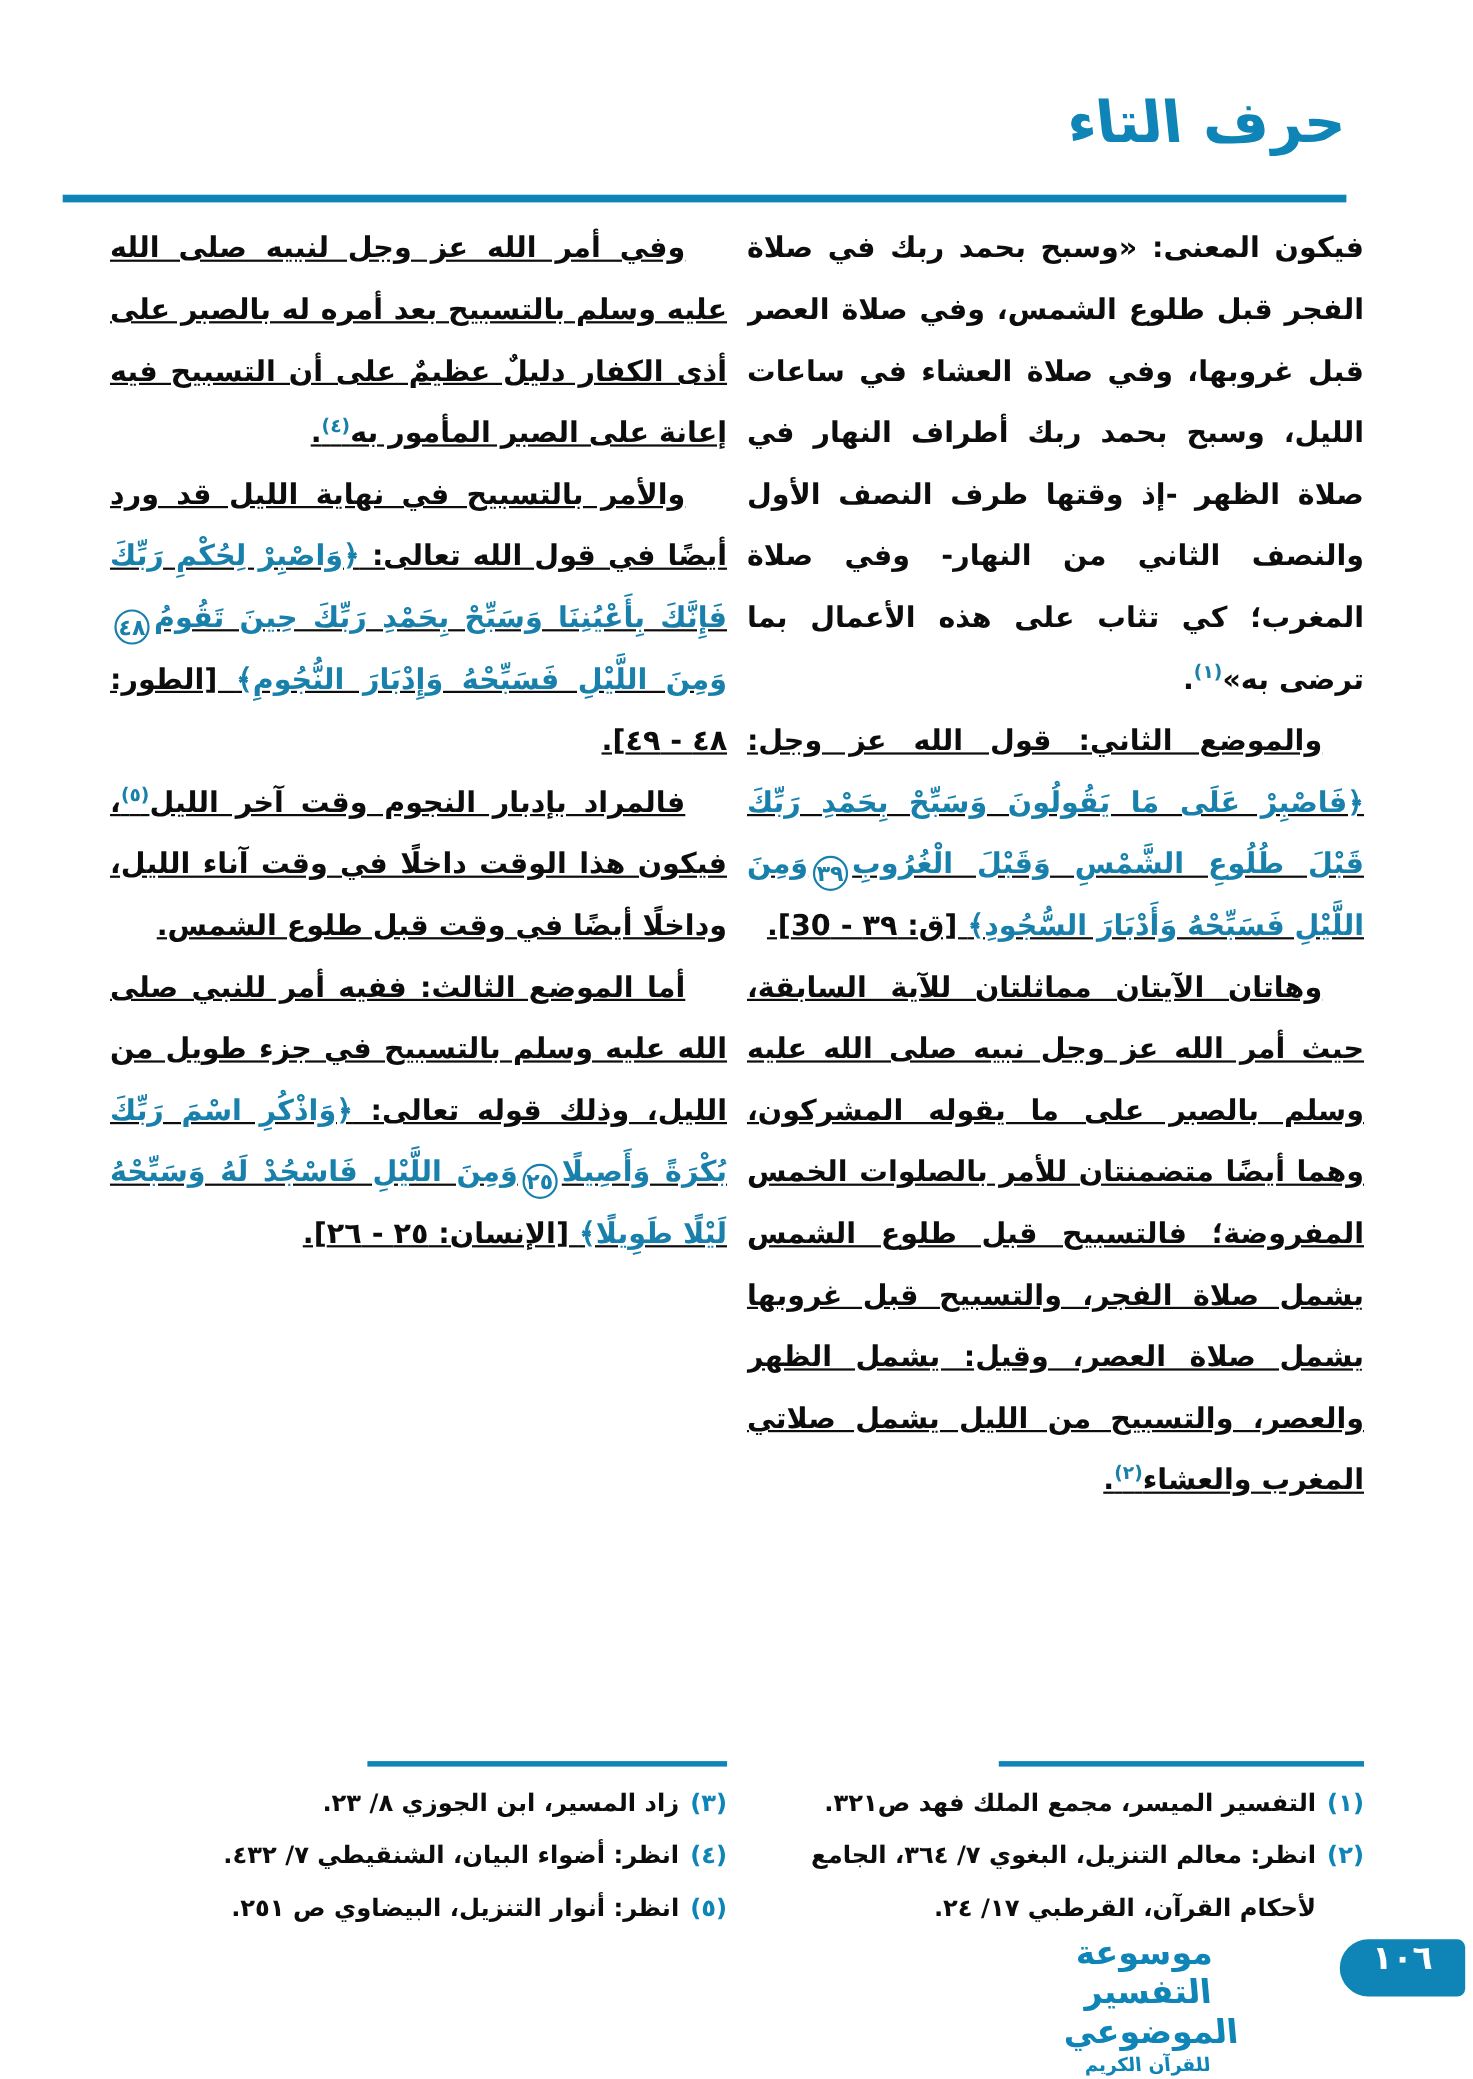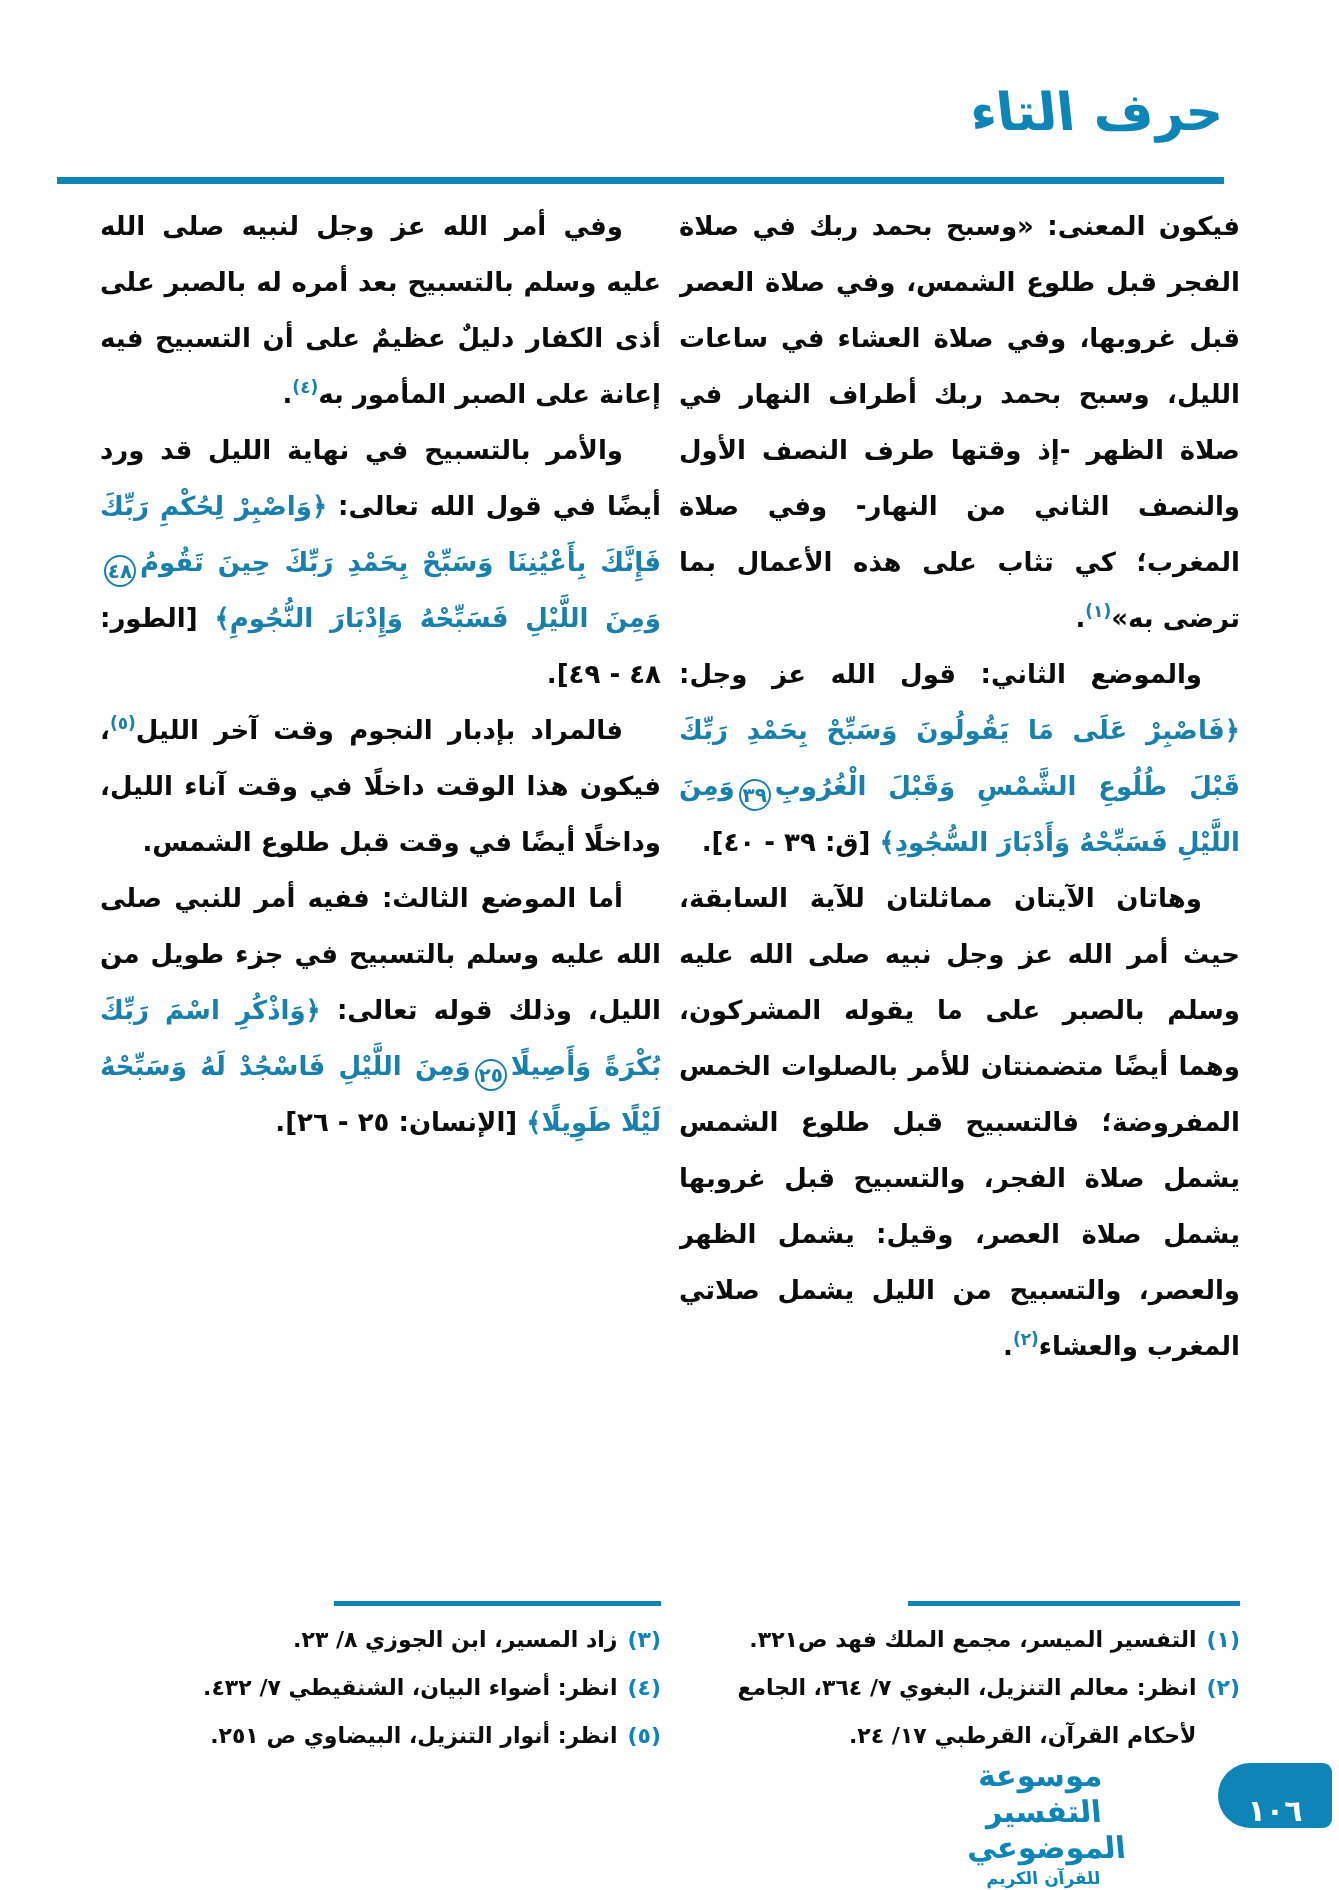--- a/index.html
+++ b/index.html
@@ -28,21 +28,21 @@
   .columns{
     position:absolute;top:198px;left:100px;right:99px;height:1398px;
     display:flex;gap:18px;overflow:hidden;
   }
   .col{flex:1;overflow:hidden;}
   .body-par{
     margin:0;
     font-size:26px;line-height:56px;font-weight:700;
     text-align:justify;
   }
-  .body-par.indent{text-indent:38px;}
+  .body-par.indent{text-indent:38px;text-decoration:underline;}
   .quran{color:var(--quran);font-weight:700;}
   .fnref{
     color:var(--quran);font-size:17px;font-weight:700;
     vertical-align:super;line-height:0;
   }
   .ayah-num{
     display:inline-block;box-sizing:border-box;
     min-width:32px;height:32px;margin:0 4px;
     border:2px solid var(--quran);border-radius:50%;
     color:var(--quran);font-size:20px;font-weight:700;
@@ -72,41 +72,41 @@
   }
   .logo-line1{
     font-size:30px;font-weight:bold;line-height:36px;
     transform:skewX(5deg);letter-spacing:-1px;
   }
   .logo-line2{
     font-size:17px;font-weight:bold;line-height:24px;
     transform:skewX(5deg);
   }
   .page-tab{
-    position:absolute;left:1218px;top:1763px;width:114px;height:65px;
+    position:absolute;left:1218px;top:1763px;width:114px;height:52px;
     background:var(--accent);
     border-radius:36px 10px 10px 36px;
-    display:flex;align-items:flex-end;justify-content:center;
+    display:flex;align-items:flex-start;justify-content:center;
   }
   .page-num{
     color:#ffffff;font-size:30px;font-weight:bold;letter-spacing:5px;
   }
 </style>
 </head>
 <body>
 
 <div id="page" style="--accent: #0e85b6; --quran: #1880ab;">
 
   <div class="header-title">حرف التاء</div>
   <div class="header-rule"></div>
 
   <div class="columns">
     <div class="col" id="col-right">
         <p class="body-par"><span>فيكون المعنى: «وسبح بحمد ربك في صلاة الفجر قبل طلوع الشمس، وفي صلاة العصر قبل غروبها، وفي صلاة العشاء في ساعات الليل، وسبح بحمد ربك أطراف النهار في صلاة الظهر -إذ وقتها طرف النصف الأول والنصف الثاني من النهار- وفي صلاة المغرب؛ كي تثاب على هذه الأعمال بما ترضى به»</span><span class="fnref">(١)</span><span>.</span></p>
-        <p class="body-par indent"><span>والموضع الثاني: قول الله عز وجل: </span><span class="quran">﴿فَاصْبِرْ عَلَى مَا يَقُولُونَ وَسَبِّحْ بِحَمْدِ رَبِّكَ قَبْلَ طُلُوعِ الشَّمْسِ وَقَبْلَ الْغُرُوبِ</span><span class="ayah-num">٣٩</span><span class="quran">وَمِنَ اللَّيْلِ فَسَبِّحْهُ وَأَدْبَارَ السُّجُودِ﴾</span><span> [ق: ٣٩ - ٤٠].</span></p>
+        <p class="body-par indent"><span>والموضع الثاني: قول الله عز وجل: </span><span class="quran">﴿فَاصْبِرْ عَلَى مَا يَقُولُونَ وَسَبِّحْ بِحَمْدِ رَبِّكَ قَبْلَ طُلُوعِ الشَّمْسِ وَقَبْلَ الْغُرُوبِ</span><span class="ayah-num">٣٩</span><span class="quran">وَمِنَ اللَّيْلِ فَسَبِّحْهُ وَأَدْبَارَ السُّجُودِ﴾</span><span> [ق: ٣٩ - 30].</span></p>
         <p class="body-par indent"><span>وهاتان الآيتان مماثلتان للآية السابقة، حيث أمر الله عز وجل نبيه صلى الله عليه وسلم بالصبر على ما يقوله المشركون، وهما أيضًا متضمنتان للأمر بالصلوات الخمس المفروضة؛ فالتسبيح قبل طلوع الشمس يشمل صلاة الفجر، والتسبيح قبل غروبها يشمل صلاة العصر، وقيل: يشمل الظهر والعصر، والتسبيح من الليل يشمل صلاتي المغرب والعشاء</span><span class="fnref">(٢)</span><span>.</span></p>
       </div>
     <div class="col" id="col-left">
         <p class="body-par indent"><span>وفي أمر الله عز وجل لنبيه صلى الله عليه وسلم بالتسبيح بعد أمره له بالصبر على أذى الكفار دليلٌ عظيمٌ على أن التسبيح فيه إعانة على الصبر المأمور به</span><span class="fnref">(٤)</span><span>.</span></p>
         <p class="body-par indent"><span>والأمر بالتسبيح في نهاية الليل قد ورد أيضًا في قول الله تعالى: </span><span class="quran">﴿وَاصْبِرْ لِحُكْمِ رَبِّكَ فَإِنَّكَ بِأَعْيُنِنَا وَسَبِّحْ بِحَمْدِ رَبِّكَ حِينَ تَقُومُ</span><span class="ayah-num">٤٨</span><span class="quran">وَمِنَ اللَّيْلِ فَسَبِّحْهُ وَإِدْبَارَ النُّجُومِ﴾</span><span> [الطور: ٤٨ - ٤٩].</span></p>
         <p class="body-par indent"><span>فالمراد بإدبار النجوم وقت آخر الليل</span><span class="fnref">(٥)</span><span>، فيكون هذا الوقت داخلًا في وقت آناء الليل، وداخلًا أيضًا في وقت قبل طلوع الشمس.</span></p>
         <p class="body-par indent"><span>أما الموضع الثالث: ففيه أمر للنبي صلى الله عليه وسلم بالتسبيح في جزء طويل من الليل، وذلك قوله تعالى: </span><span class="quran">﴿وَاذْكُرِ اسْمَ رَبِّكَ بُكْرَةً وَأَصِيلًا</span><span class="ayah-num">٢٥</span><span class="quran">وَمِنَ اللَّيْلِ فَاسْجُدْ لَهُ وَسَبِّحْهُ لَيْلًا طَوِيلًا﴾</span><span> [الإنسان: ٢٥ - ٢٦].</span></p>
       </div>
   </div>
 

